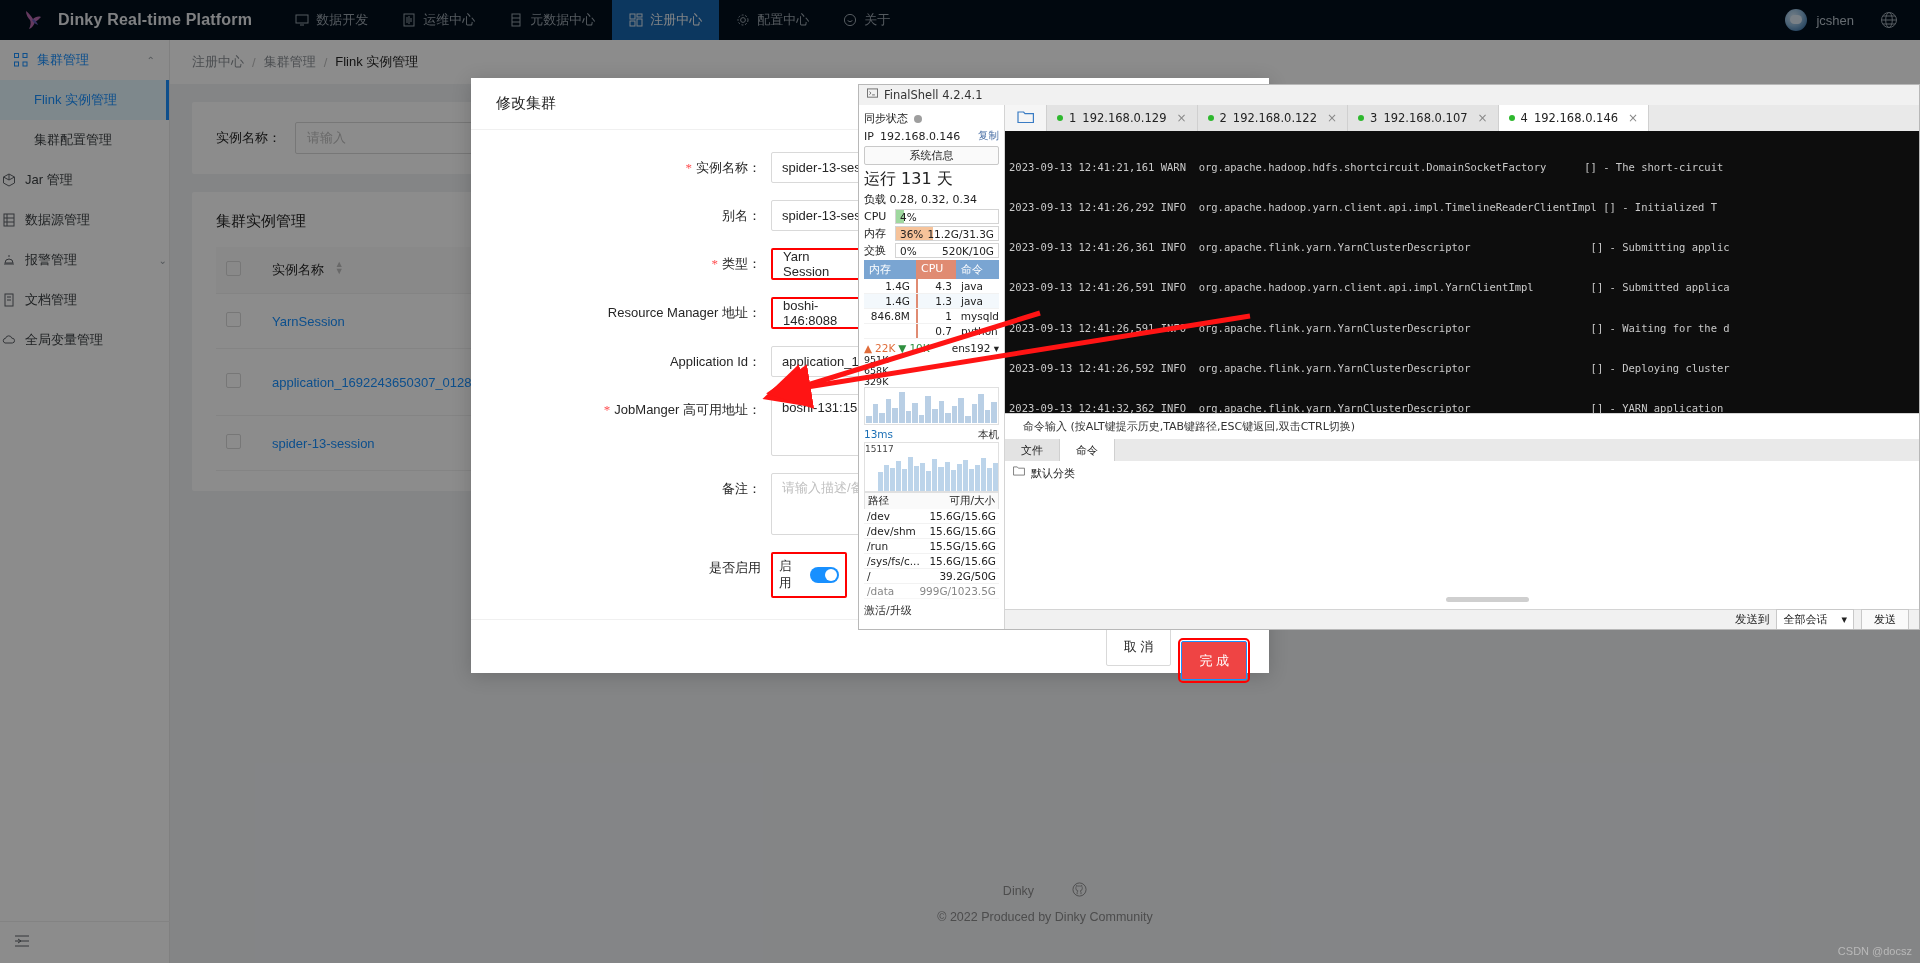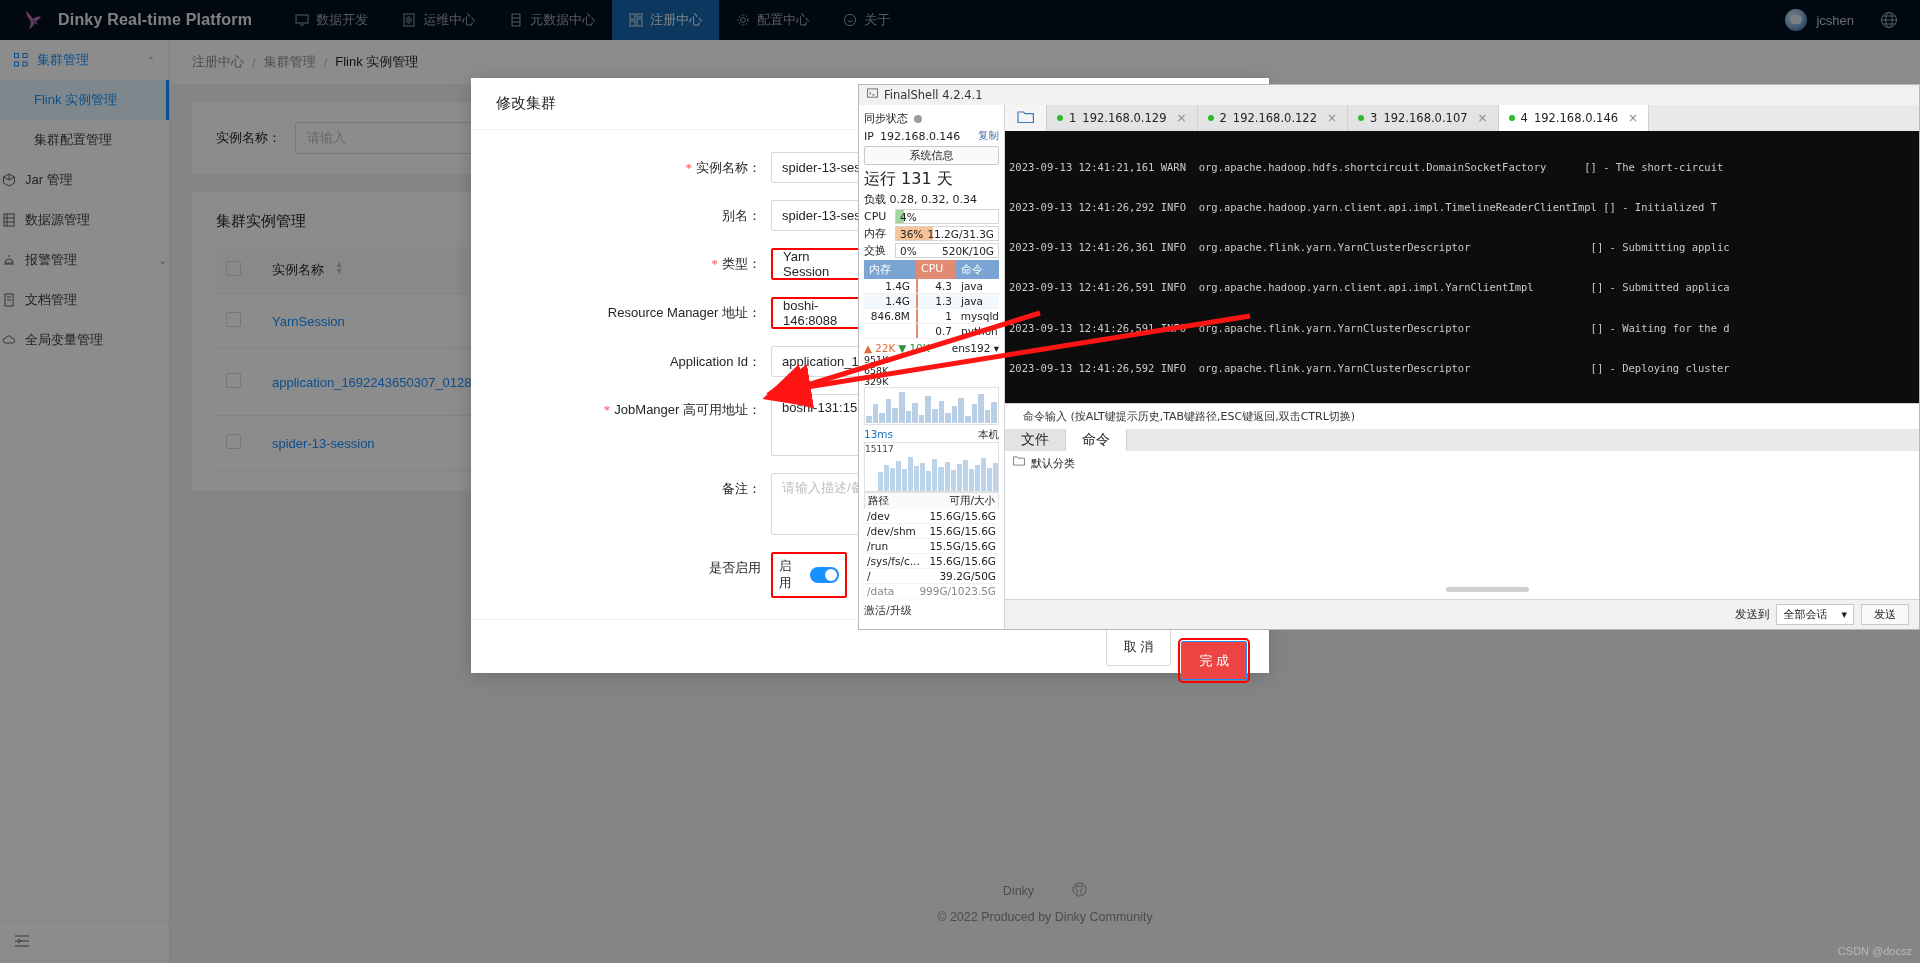--- a/index.html
+++ b/index.html
@@ -265,27 +265,27 @@
     font-size:10.5px; line-height:13.4px; padding:3px 4px; overflow:hidden;
     position:relative; white-space:pre;
   }
   .term .ln { display:block; }
   .cmdbar {
     height:26px; background:#fff; border-top:1px solid #d4d4d4; flex:none;
     display:flex; align-items:center; padding-left:18px; font-size:11px; color:#333;
   }
   .fs-bottom-tabs { height:22px; display:flex; align-items:stretch; background:#e9e9e9; flex:none; }
   .fs-btab {
-    padding:0 16px; display:flex; align-items:center; font-size:14px;
+    padding:0 16px; display:flex; align-items:center; font-size:11px;
     border-right:1px solid #d0d0d0; background:#e3e3e3; cursor:pointer;
   }
   .fs-btab.active { background:#fff; }
   .fs-filelist { flex:none; height:148px; background:#fff; padding:5px 8px; font-size:11px; display:flex; gap:6px; align-items:flex-start; }
   .fs-send {
-    height:30px; background:#f1f1f1; border-top:1px solid #d4d4d4; flex:none;
+    height:20px; background:#f1f1f1; border-top:1px solid #d4d4d4; flex:none;
     display:flex; align-items:center; justify-content:flex-end; gap:7px; padding-right:10px;
     font-size:11.5px;
   }
   .fs-select {
     height:21px; border:1px solid #c9c9c9; background:#fff; display:flex; align-items:center;
     padding:0 6px; gap:14px; font-size:11px;
   }
   .fs-sendbtn {
     height:21px; border:1px solid #c9c9c9; background:#fafafa; display:flex; align-items:center;
     padding:0 12px; font-size:11px; cursor:pointer;

